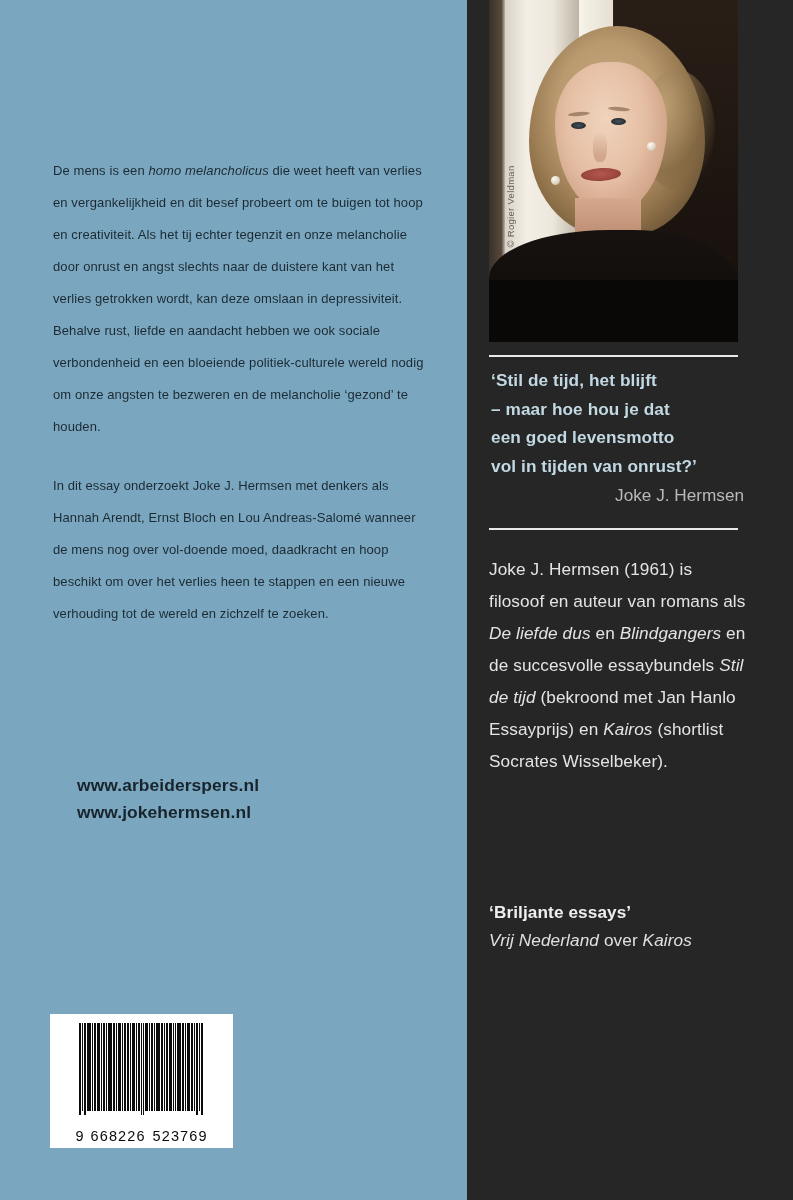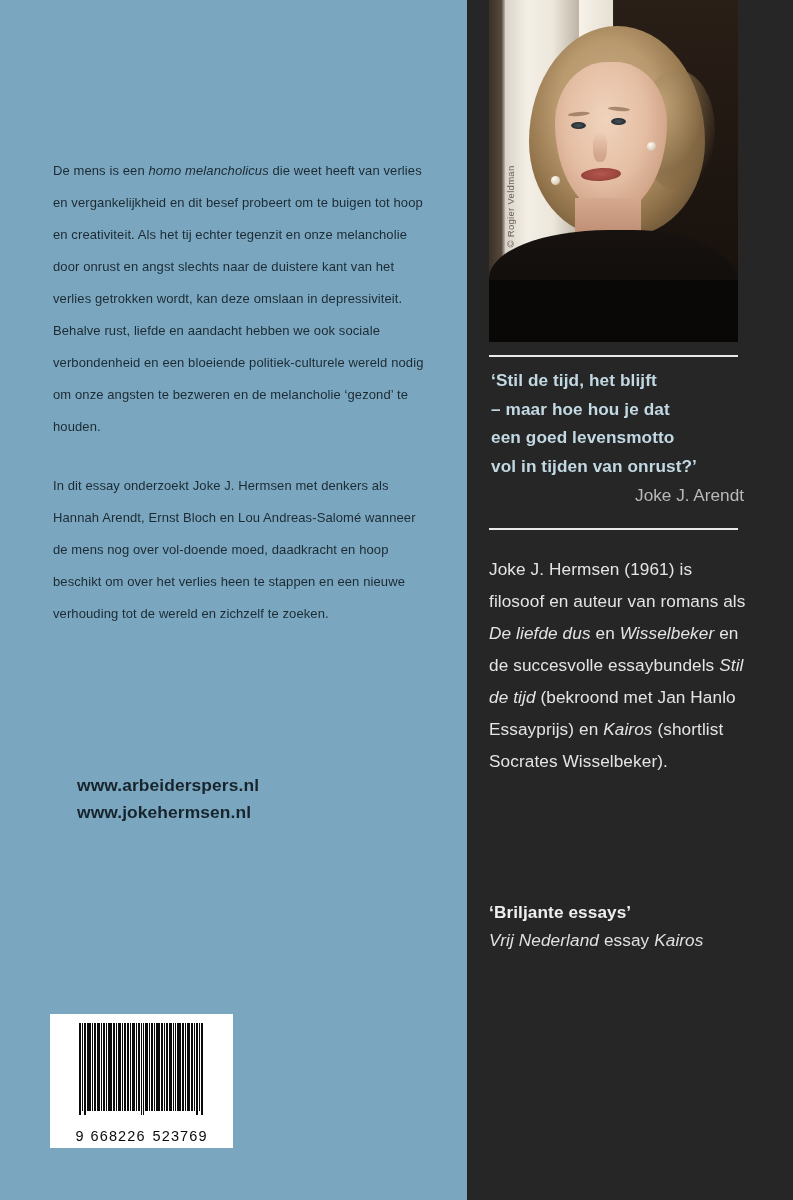--- a/index.html
+++ b/index.html
@@ -430,29 +430,29 @@
       <div class="photo-credit">© Rogier Veldman</div>
     </div>
 
     <div class="divider d1"></div>
 
     <div class="quote-block">
       <span class="qline">‘Stil de tijd, het blijft</span>
       <span class="qline">– maar hoe hou je dat</span>
       <span class="qline">een goed levensmotto</span>
       <span class="qline">vol in tijden van onrust?’</span>
-      <span class="quote-attrib">Joke J. Arendt</span>
+      <span class="quote-attrib">Joke J. Hermsen</span>
     </div>
 
     <div class="divider d2"></div>
 
     <div class="bio-block">
-      <p><span>Joke J. Hermsen (1961) is filosoof en auteur van romans als </span><em>De liefde dus</em><span> en </span><em>Wisselbeker</em><span> en de succesvolle essaybundels </span><em>Stil de tijd</em><span> (bekroond met Jan Hanlo Essayprijs) en </span><em>Kairos</em><span> (shortlist Socrates Wisselbeker).</span></p>
+      <p><span>Joke J. Hermsen (1961) is filosoof en auteur van romans als </span><em>De liefde dus</em><span> en </span><em>Blindgangers</em><span> en de succesvolle essaybundels </span><em>Stil de tijd</em><span> (bekroond met Jan Hanlo Essayprijs) en </span><em>Kairos</em><span> (shortlist Socrates Wisselbeker).</span></p>
     </div>
 
     <div class="review-block">
       <span class="rq">‘Briljante essays’</span>
-      <span class="rsrc"><em>Vrij Nederland</em><span> essay </span><em>Kairos</em></span>
+      <span class="rsrc"><em>Vrij Nederland</em><span> over </span><em>Kairos</em></span>
     </div>
 
   </div>
 
 </div>
 
 </body></html>

